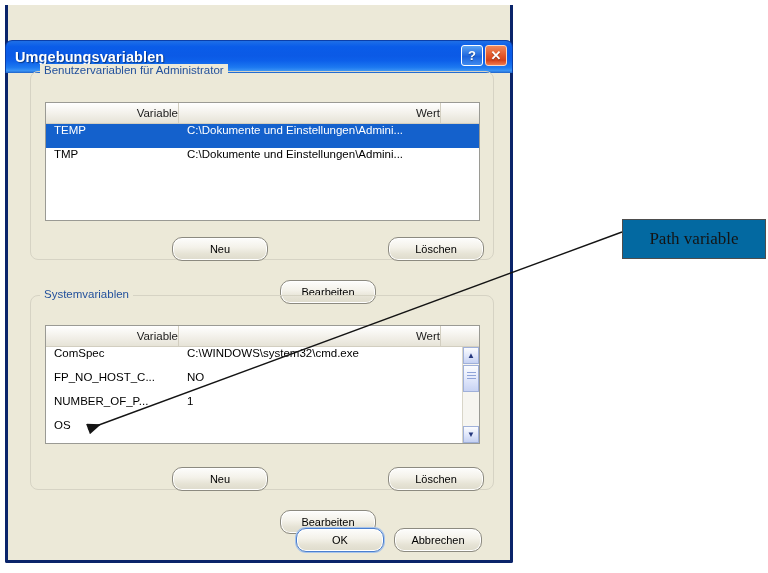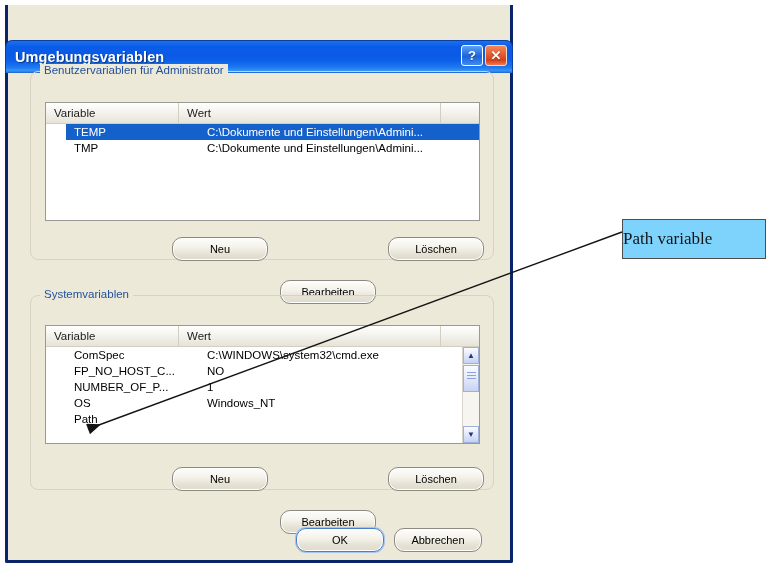--- a/index.html
+++ b/index.html
@@ -117,42 +117,42 @@
   }
   #list-user   { left: 14px; top: 30px; width: 435px; height: 119px; }
   #list-system { left: 14px; top: 29px; width: 435px; height: 119px; }
 
   .lv-header {
     display: flex;
     height: 21px;
     background: linear-gradient(to bottom, #ffffff 0%, #f4f2ec 48%, #e6e3d7 100%);
     border-bottom: 1px solid #d2cec0;
     box-sizing: border-box;
+    text-align: right;
   }
   .lv-header .hcell {
     font-size: 11.5px;
     color: #1b1b1b;
     padding: 4px 0 0 8px;
     box-sizing: border-box;
     border-right: 1px solid #d2cec0;
     height: 21px;
   }
   .hcell.c1 { width: 133px; }
   .hcell.c2 { width: 262px; }
   .hcell.c3 { flex: 1; border-right: none; }
 
   .lv-rows { position: relative; }
   .lv-row {
     display: flex;
-    height: 16px;
-    align-items: center;
+    height: 24px;
+    align-items: flex-start;
     font-size: 11.5px;
     color: #000;
     white-space: nowrap;
-    margin-left: 20px;
   }
   .lv-row .cell1 { width: 133px; padding-left: 8px; box-sizing: border-box; overflow: hidden; }
   .lv-row .cell2 { flex: 1; padding-left: 8px; box-sizing: border-box; overflow: hidden; }
   .lv-row.selected { background: #1461cc; }
   .lv-row.selected .cell1,
   .lv-row.selected .cell2 { color: #ffffff; }
 
   
   .scrollbar {
     position: absolute;
@@ -236,24 +236,24 @@
 
   
   #annotation-box {
     position: absolute;
     left: 622px;
     top: 219px;
     width: 144px;
     height: 40px;
     border: 1px solid #4d4d4d;
     box-sizing: border-box;
-    background: #7dd3fc;
-    display: flex;
-    align-items: center;
-    justify-content: flex-start;
+    background: #0369a1;
+    display: flex;
+    align-items: center;
+    justify-content: center;
   }
   #annotation-label {
     font-family: "Liberation Serif", serif;
     font-size: 17px;
     color: #141414;
     white-space: nowrap;
   }
   #annotation-arrow {
     position: absolute;
     left: 0; top: 0;
@@ -318,21 +318,20 @@
         <div class="lv-row">
           <span class="cell1">FP_NO_HOST_C...</span>
           <span class="cell2">NO</span>
         </div>
         <div class="lv-row">
           <span class="cell1">NUMBER_OF_P...</span>
           <span class="cell2">1</span>
         </div>
         <div class="lv-row">
           <span class="cell1">OS</span>
-          <span class="cell2">Windows_NT</span>
         </div>
         <div class="lv-row">
           <span class="cell1">Path</span>
         </div>
       </div>
 
       <div class="scrollbar">
         <div class="sb-btn sb-up">▲</div>
         <div class="sb-thumb">
             <i></i>

